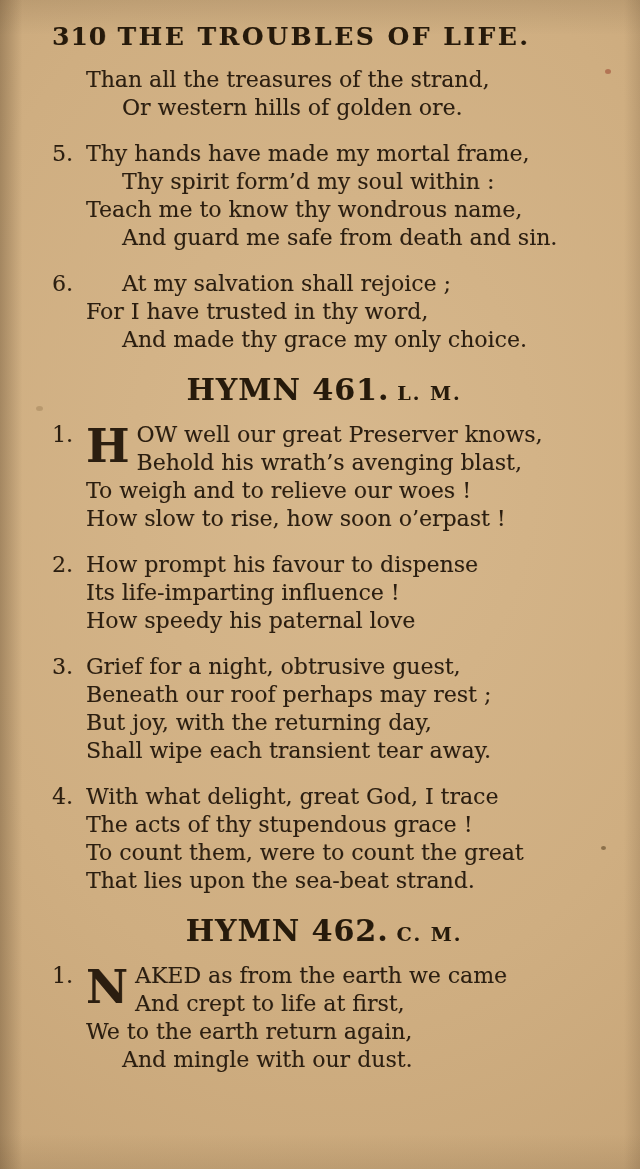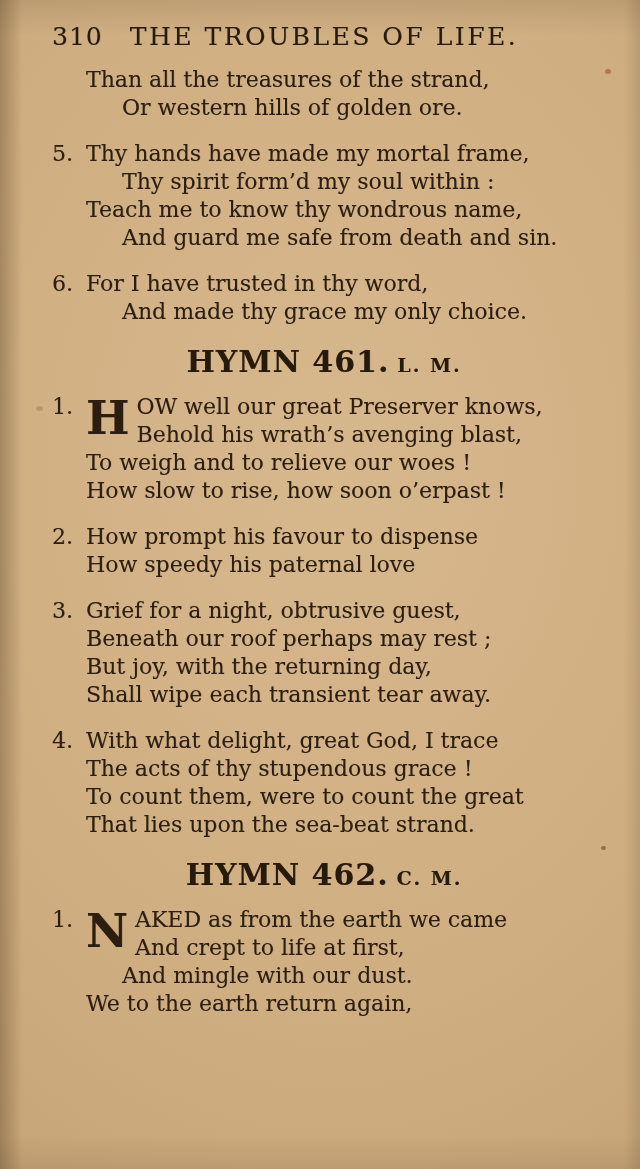--- a/index.html
+++ b/index.html
@@ -27,21 +27,21 @@
       linear-gradient(0deg, rgba(62,42,20,0.10) 0%, rgba(62,42,20,0) 3%);
   }
   .speck { position: absolute; border-radius: 50%; pointer-events: none; }
   .speck-red  { width: 6px; height: 5px; left: 605px; top: 69px;  background: #9a4630; opacity: .55; }
   .speck-dark { width: 5px; height: 4px; left: 601px; top: 846px; background: #5d4627; opacity: .6; }
   .speck-faint{ width: 7px; height: 5px; left: 36px;  top: 406px; background: #8a6c45; opacity: .35; }
 
   .page-header {
     position: relative;
     text-align: center;
-    font-weight: normal;
+    font-weight: bold;
     font-size: 25px;
     line-height: 30px;
     letter-spacing: 2.5px;
     margin-bottom: 14px;
     color: #261a0b;
     text-shadow: 0.4px 0.4px 0 rgba(43,28,12,0.35);
   }
   .page-number { position: absolute; left: 0; top: 0; letter-spacing: 1px; }
 
   .body-text { font-size: 22px; line-height: 28px; }
@@ -96,40 +96,42 @@
     <div class="verse">
       <span class="vnum">5.</span>
       <div class="line in0">Thy hands have made my mortal frame,</div>
       <div class="line in1">Thy spirit form’d my soul within :</div>
       <div class="line in0">Teach me to know thy wondrous name,</div>
       <div class="line in1">And guard me safe from death and sin.</div>
     </div>
 
     <div class="verse">
       <span class="vnum">6.</span>
+      <div class="line in1">At my salvation shall rejoice ;</div>
       <div class="line in0">For I have trusted in thy word,</div>
       <div class="line in1">And made thy grace my only choice.</div>
     </div>
 
     <h2 class="hymn-heading">
       <span class="hymn-title">HYMN 461.</span><span class="meter">L. M.</span>
     </h2>
 
     <div class="verse">
       <span class="vnum">1.</span>
       <span class="dropcap">H</span>
       <div class="line">OW well our great Preserver knows,</div>
       <div class="line in0">Behold his wrath’s avenging blast,</div>
       <div class="line">To weigh and to relieve our woes !</div>
       <div class="line in0">How slow to rise, how soon o’erpast !</div>
     </div>
 
     <div class="verse">
       <span class="vnum">2.</span>
       <div class="line in0">How prompt his favour to dispense</div>
+      <div class="line in0">Its life-imparting influence !</div>
       <div class="line in0">How speedy his paternal love</div>
     </div>
 
     <div class="verse">
       <span class="vnum">3.</span>
       <div class="line in0">Grief for a night, obtrusive guest,</div>
       <div class="line in0">Beneath our roof perhaps may rest ;</div>
       <div class="line in0">But joy, with the returning day,</div>
       <div class="line in0">Shall wipe each transient tear away.</div>
     </div>
@@ -144,18 +146,18 @@
 
     <h2 class="hymn-heading">
       <span class="hymn-title">HYMN 462.</span><span class="meter">C. M.</span>
     </h2>
 
     <div class="verse">
       <span class="vnum">1.</span>
       <span class="dropcap">N</span>
       <div class="line">AKED as from the earth we came</div>
       <div class="line">And crept to life at first,</div>
+      <div class="line in0">We to the earth return again,</div>
       <div class="line in1">And mingle with our dust.</div>
-      <div class="line in0">We to the earth return again,</div>
     </div>
 
   </main>
 </div>
 
 </body></html>

